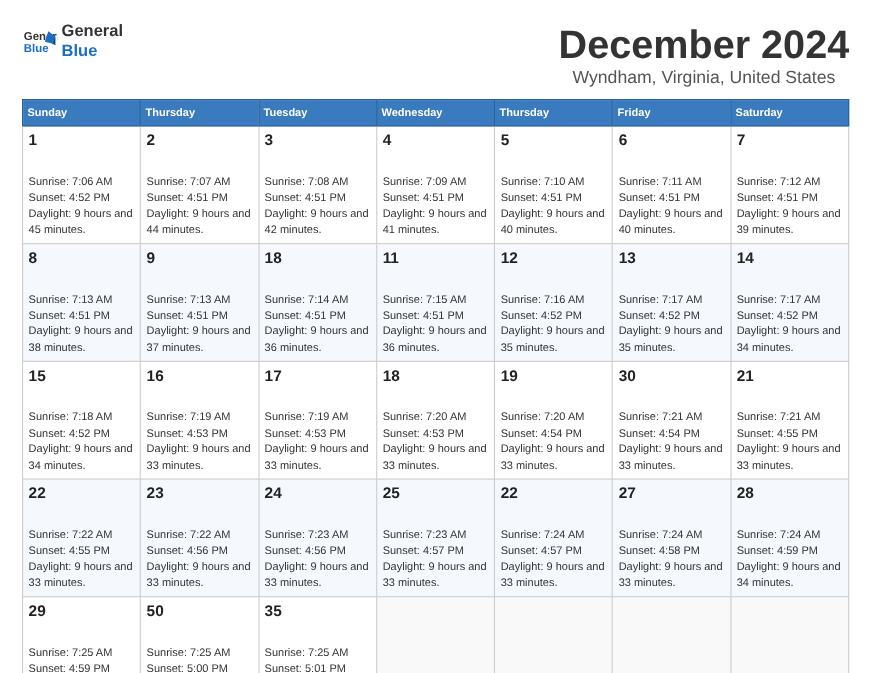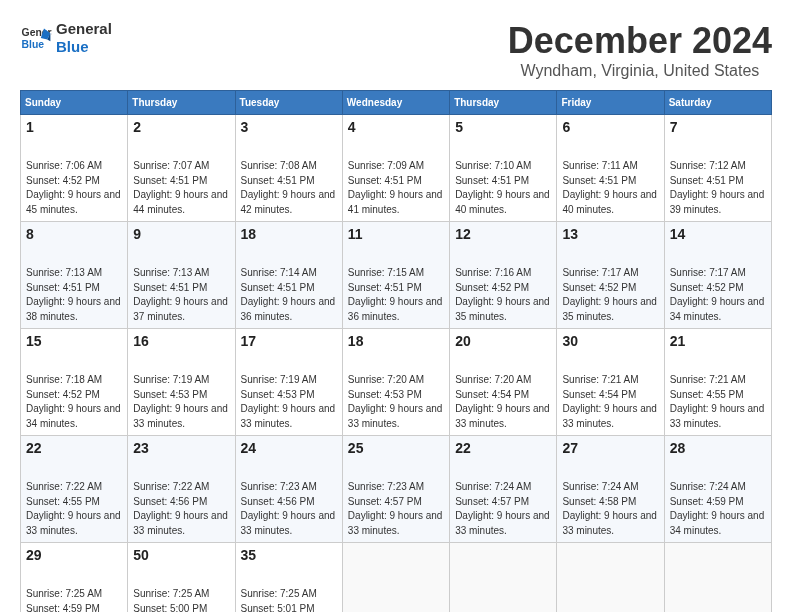--- a/index.html
+++ b/index.html
@@ -185,21 +185,21 @@
         </td>
         <td>
           <span class="day-number">17</span>
           <div class="day-info">Sunrise: 7:19 AM<br>Sunset: 4:53 PM<br>Daylight: 9 hours and 33 minutes.</div>
         </td>
         <td>
           <span class="day-number">18</span>
           <div class="day-info">Sunrise: 7:20 AM<br>Sunset: 4:53 PM<br>Daylight: 9 hours and 33 minutes.</div>
         </td>
         <td>
-          <span class="day-number">20</span>
+          <span class="day-number">19</span>
           <div class="day-info">Sunrise: 7:20 AM<br>Sunset: 4:54 PM<br>Daylight: 9 hours and 33 minutes.</div>
         </td>
         <td>
           <span class="day-number">30</span>
           <div class="day-info">Sunrise: 7:21 AM<br>Sunset: 4:54 PM<br>Daylight: 9 hours and 33 minutes.</div>
         </td>
         <td>
           <span class="day-number">21</span>
           <div class="day-info">Sunrise: 7:21 AM<br>Sunset: 4:55 PM<br>Daylight: 9 hours and 33 minutes.</div>
         </td>

